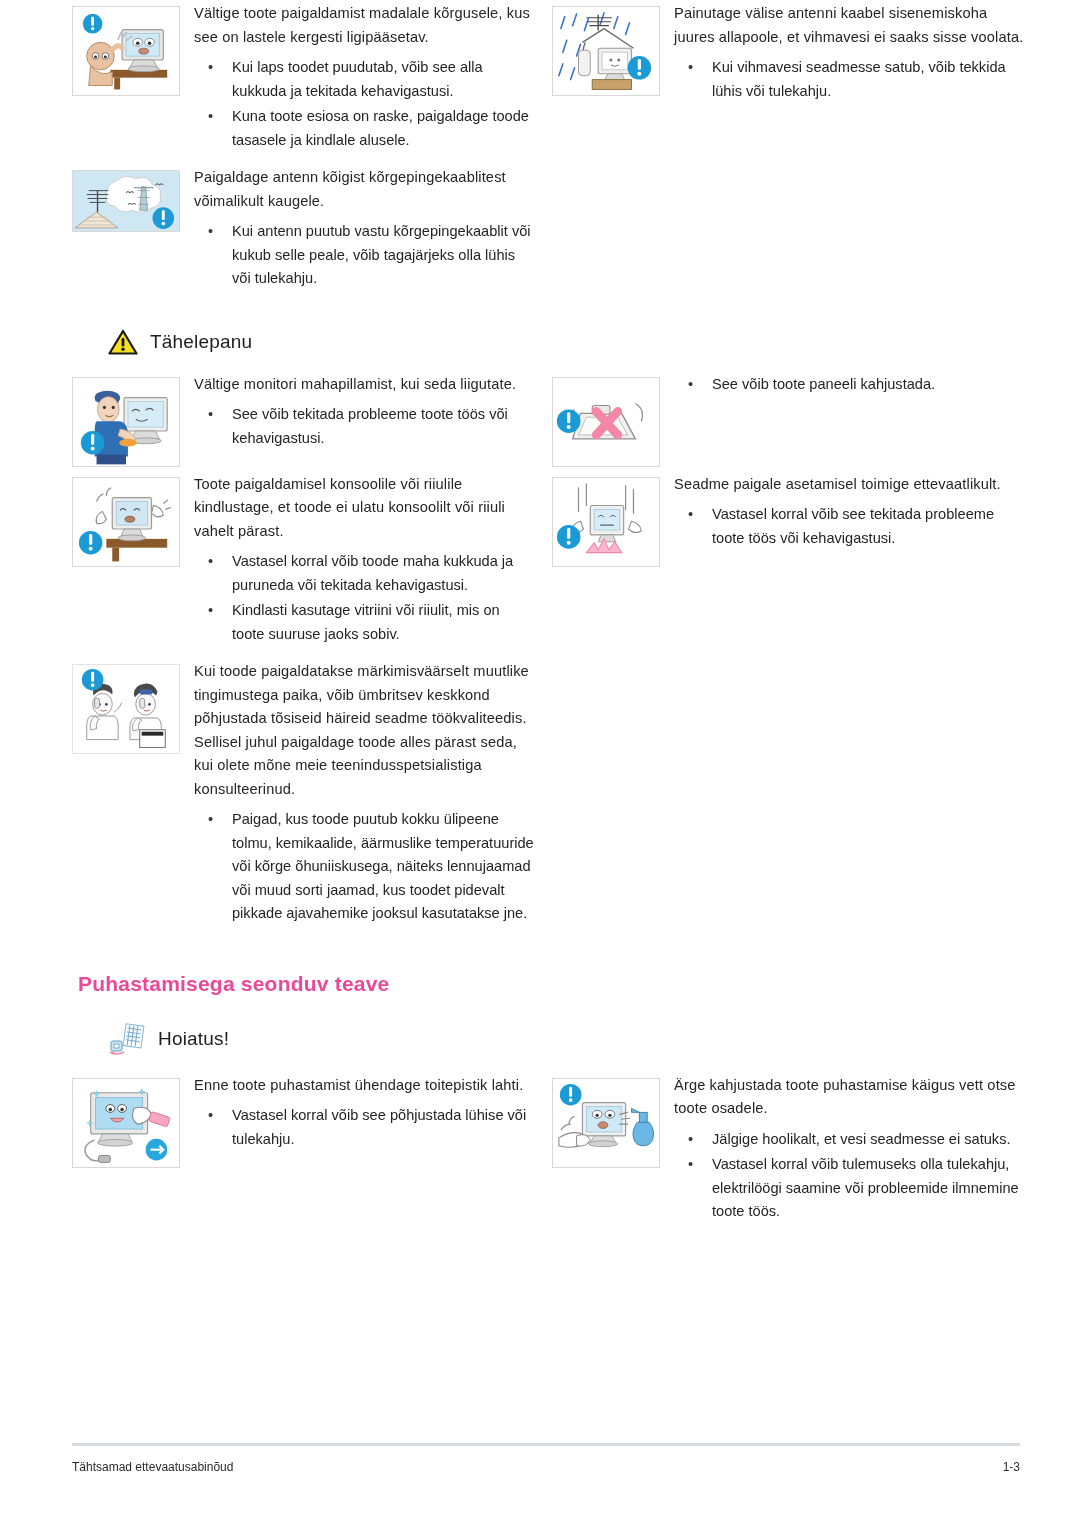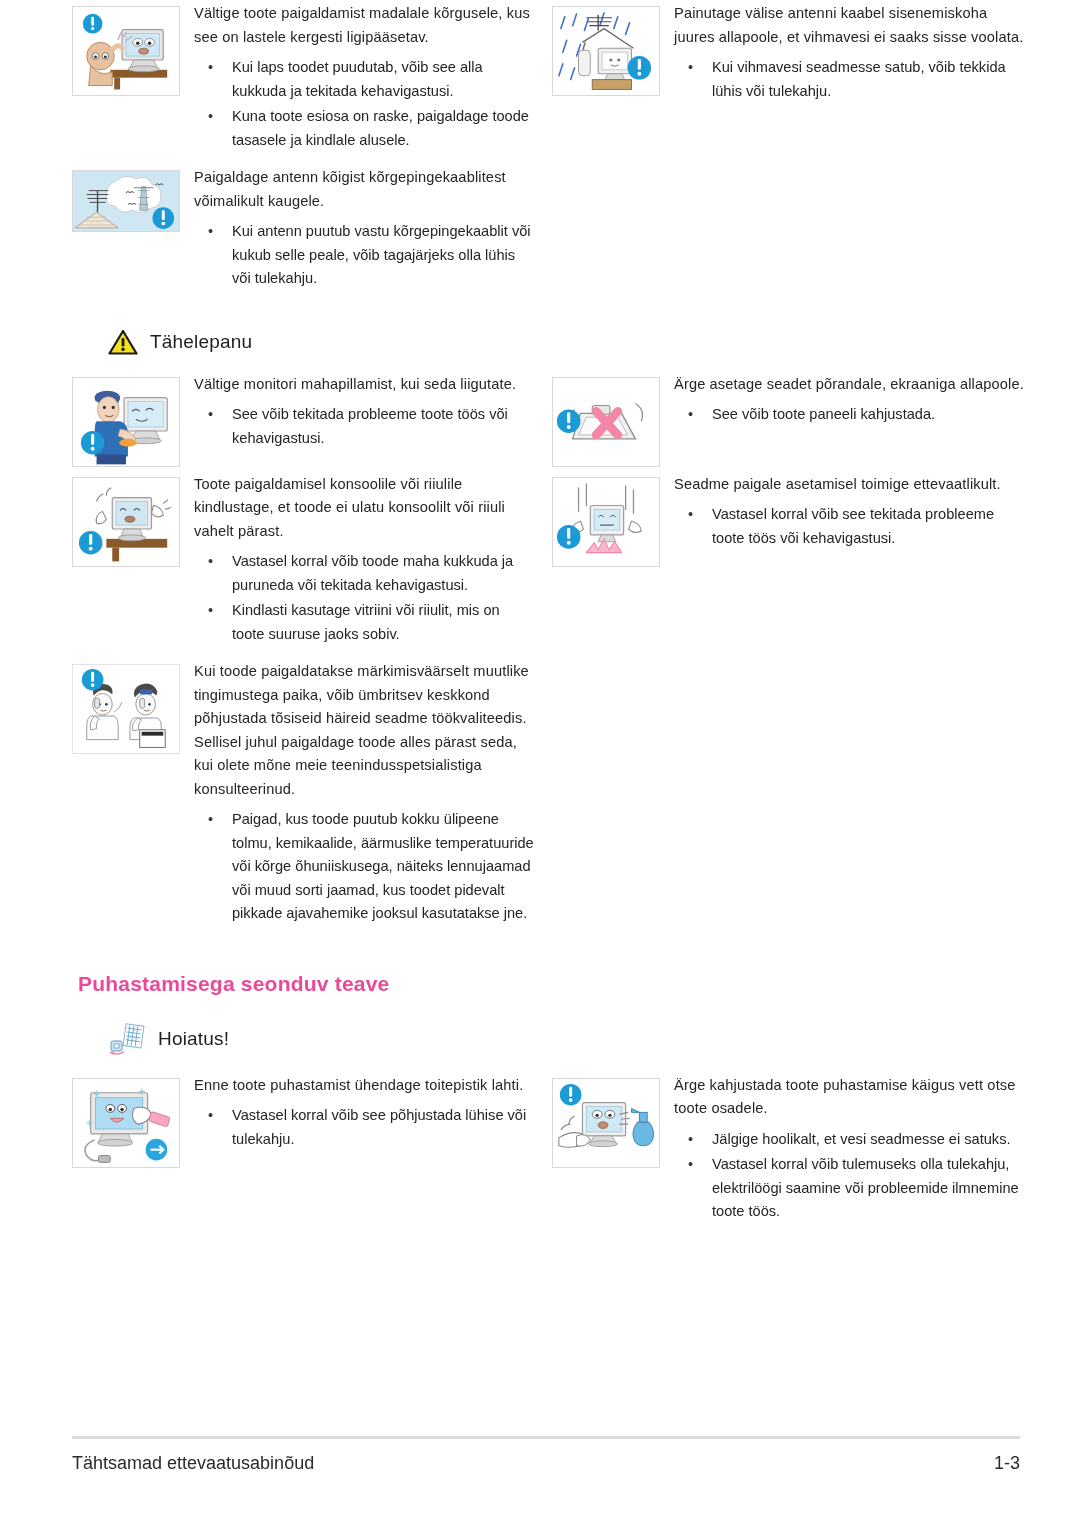--- a/index.html
+++ b/index.html
@@ -126,21 +126,21 @@
   }
   .footer .rule {
     height: 3px;
     background: #d9dbe0;
     margin-bottom: 14px;
   }
   .footer .row {
     display: flex;
     justify-content: space-between;
     align-items: baseline;
-    font-size: 18px;
+    font-size: 12px;
     color: #2b2b2b;
   }
 
   
   .art { position: absolute; inset: 0; }
 </style>
 </head>
 <body>
 
 <div class="page">
@@ -438,21 +438,20 @@
                 <line x1="66" y1="34" x2="44" y2="58"></line>
               </g>
 
               <circle cx="16" cy="44" r="12" fill="#1b9ad6"></circle>
               <rect x="14.4" y="35" width="3.2" height="11" rx="1.3" fill="#fff"></rect>
               <circle cx="16" cy="50" r="2" fill="#fff"></circle>
             </svg>
           </div>
         </div>
         <div class="txt">
-          <p class="para">Ärge asetage seadet põrandale, ekraaniga allapoole.</p>
           <ul class="bullets">
             <li><span class="bullet-dot">•</span><span>See võib toote paneeli kahjustada.</span></li>
           </ul>
         </div>
       </div>
 
       <div class="item">
         <div class="thumb-wrap">
           <div class="thumb">
             <svg class="art" viewBox="0 0 108 90" xmlns="http://www.w3.org/2000/svg">

